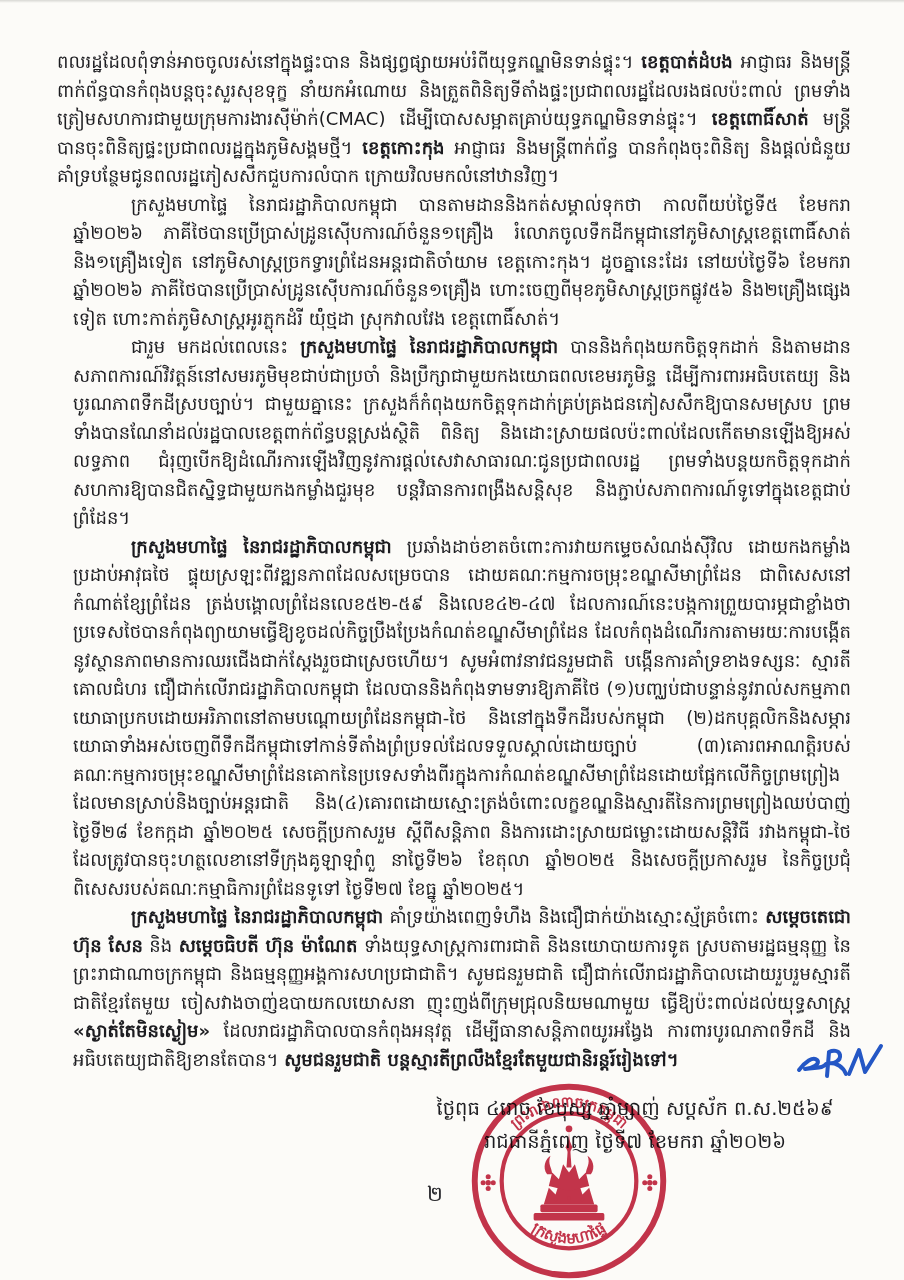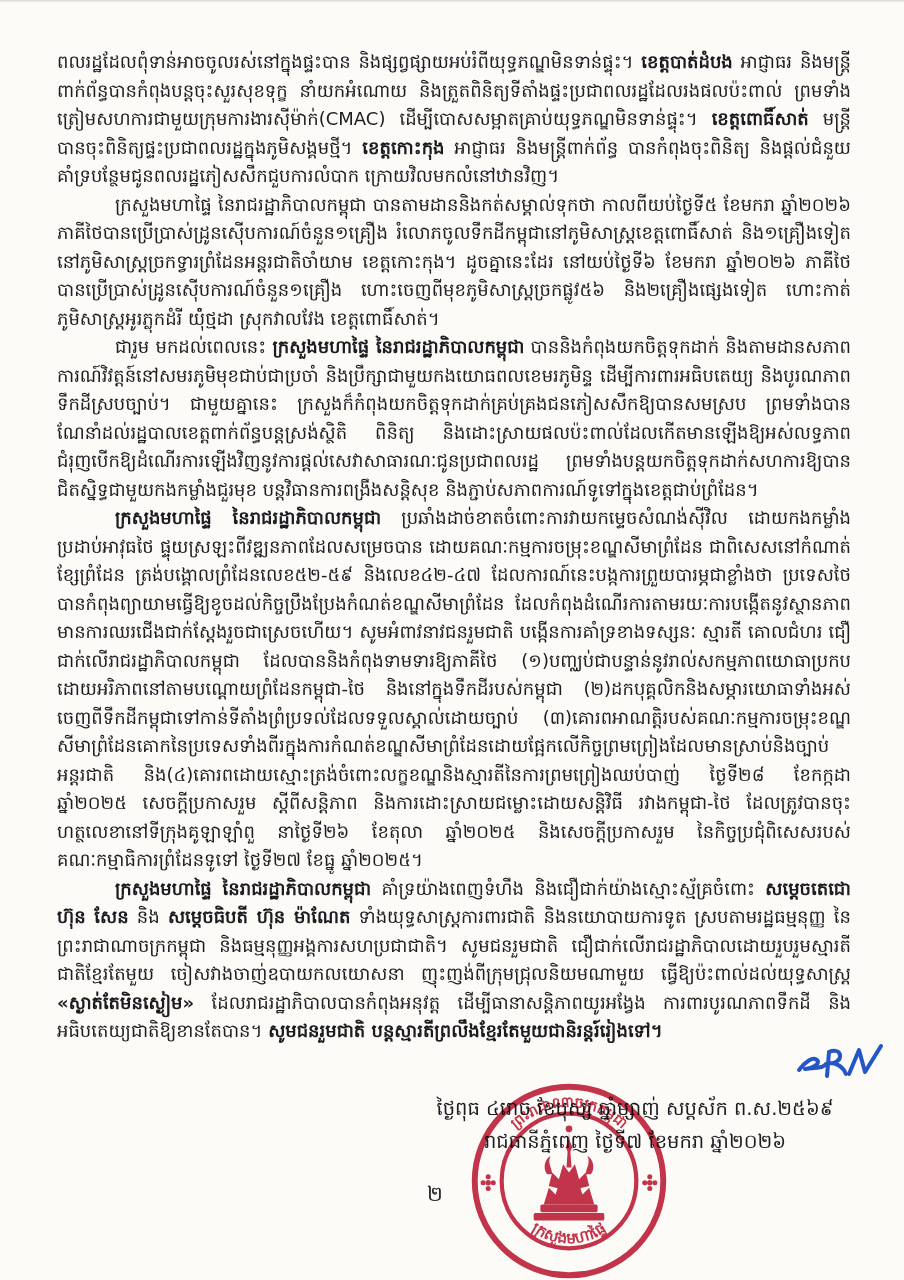--- a/index.html
+++ b/index.html
@@ -19,21 +19,21 @@
     pointer-events:none;
   }
   .text-block{
     position:absolute;left:57px;top:48px;width:794px;
     color:#1c1c20;
     font-size:18px;line-height:28.5px;
     text-align:justify;
     z-index:1;
   }
   .text-block p{margin:0;}
-  .text-block p.indent{text-indent:58px;}
+  .text-block p.indent{text-indent:58px;margin-left:16px;}
   .bold{font-weight:bold;}
   .date-block{
     position:absolute;left:400px;top:1092px;width:470px;
     text-align:center;color:#1c1c20;
     font-size:19.5px;line-height:33px;
     z-index:1;
   }
   .page-number{
     position:absolute;left:427px;top:1180px;
     font-size:21px;color:#2a2a2e;z-index:1;

